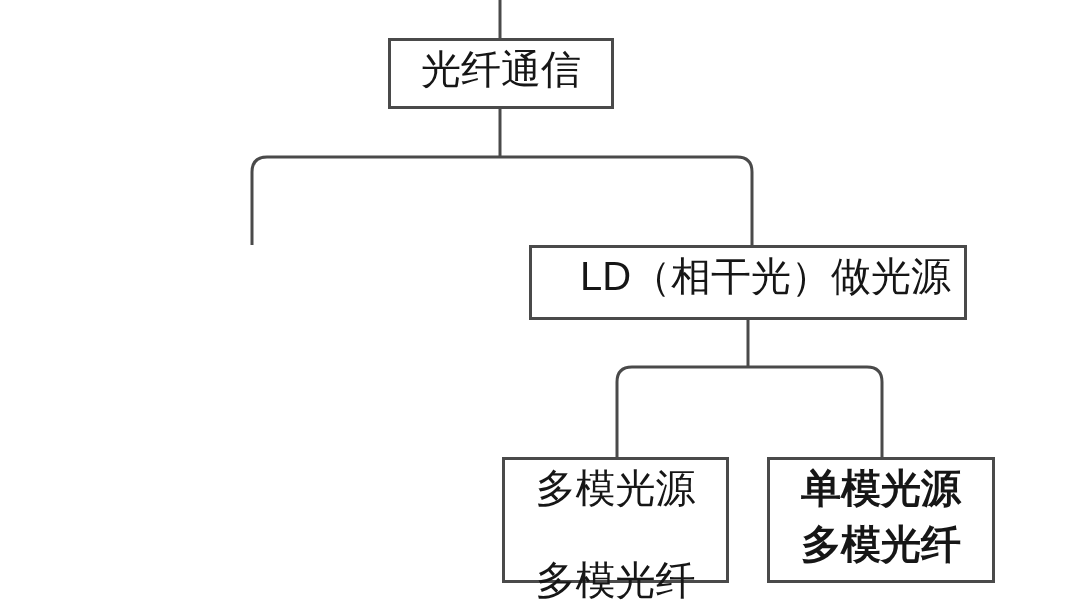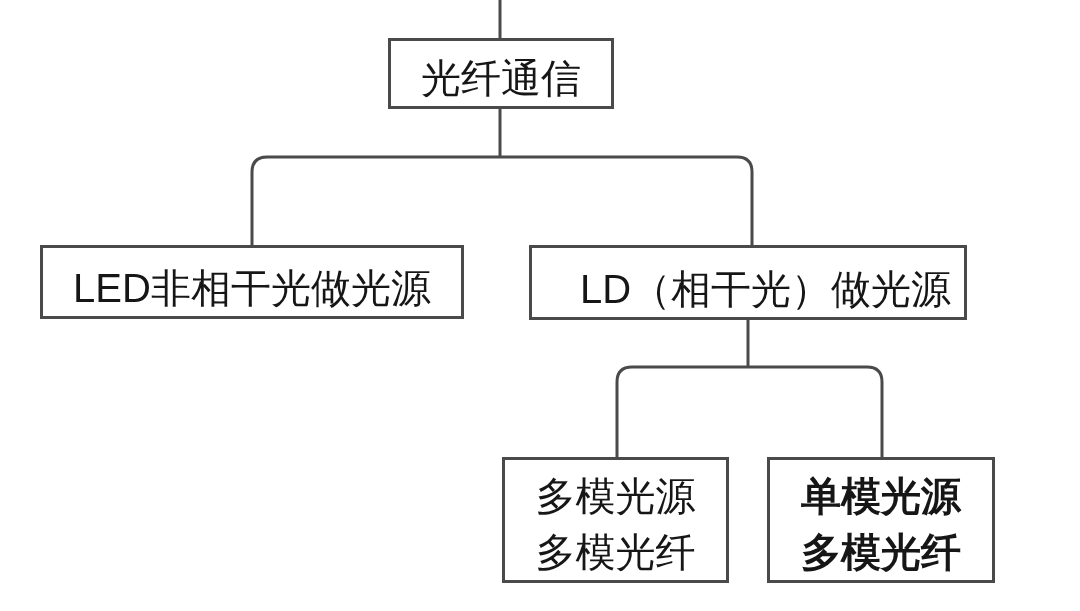--- a/index.html
+++ b/index.html
@@ -28,53 +28,50 @@
     stroke-width: 3;
   }
   .node {
     position: absolute;
     box-sizing: border-box;
     border: 3px solid #4a4a4a;
     background: #ffffff;
     display: flex;
     flex-direction: column;
     align-items: center;
-    justify-content: flex-end;
+    justify-content: flex-start;
     color: #161616;
     font-size: 40px;
     line-height: 1.4;
     text-align: center;
     white-space: nowrap;
   }
   .node-root      { left: 388px; top: 38px;  width: 226px; height: 71px;  }
   .node-led       { left: 40px;  top: 245px; width: 424px; height: 74px;  }
   .node-ld        { left: 529px; top: 245px; width: 438px; height: 75px; padding-left: 35px;  }
-  .node-multimode { left: 502px; top: 457px; width: 227px; height: 126px; }
+  .node-multimode { left: 502px; top: 457px; width: 227px; height: 126px; gap: 36px; }
   .node-singlemode{ left: 767px; top: 457px; width: 228px; height: 126px; font-weight: bold; }
 </style>
 </head>
 <body>
 
 <div class="stage">
 
   <svg class="connectors" viewBox="0 0 1080 611" xmlns="http://www.w3.org/2000/svg">
     <path d="M 500 0 L 500 38"></path>
     <path d="M 500 108 L 500 157"></path>
     <path d="M 252 245 L 252 172 Q 252 157 267 157 L 737 157 Q 752 157 752 172 L 752 245"></path>
     <path d="M 748 320 L 748 367"></path>
     <path d="M 617 457 L 617 382 Q 617 367 632 367 L 867 367 Q 882 367 882 382 L 882 457"></path>
   </svg>
 
   <div class="node node-root">
     <span>光纤通信</span>
   </div>
 
-  <div class="node node-led">
-    <span>LED非相干光做光源</span>
-  </div>
 
   <div class="node node-ld">
     <span>LD（相干光）做光源</span>
   </div>
 
   <div class="node node-multimode">
     <span>多模光源</span>
     <span>多模光纤</span>
   </div>
 

